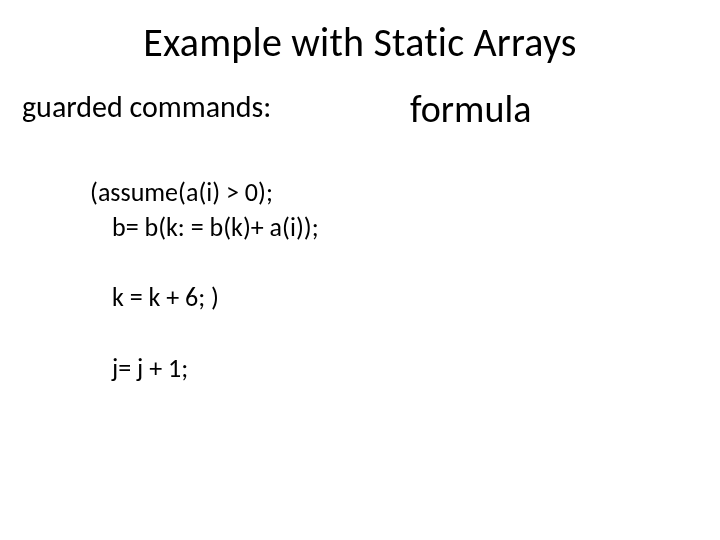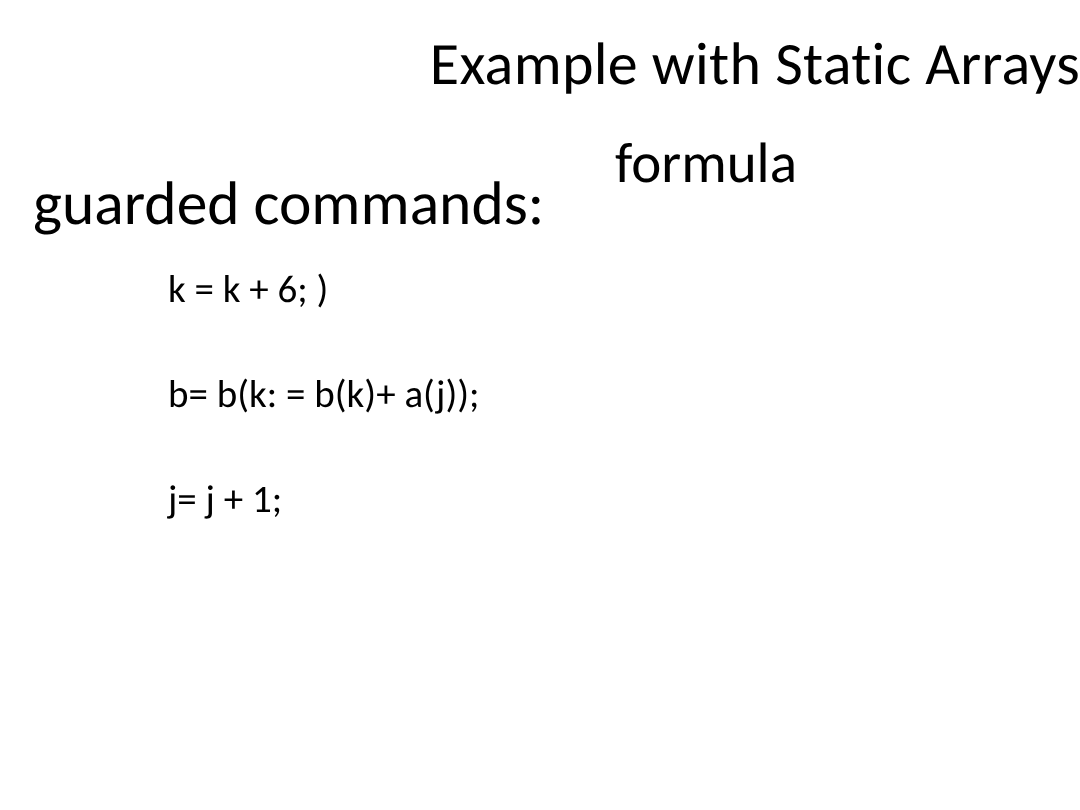--- a/index.html
+++ b/index.html
@@ -16,32 +16,31 @@
     position: relative;
     width: 720px;
     height: 540px;
     box-sizing: border-box;
   }
   .title {
     position: absolute;
     top: 18px;
     left: 0;
     width: 720px;
-    text-align: right;
+    text-align: center;
     font-size: 40px;
     font-weight: 400;
     letter-spacing: 0.2px;
   }
   .subhead-left {
     position: absolute;
     top: 88px;
     left: 22px;
-    font-size: 41px;
+    font-size: 30px;
     font-weight: 400;
-    margin-top: 23px;
   }
   .subhead-right {
     position: absolute;
     top: 86px;
     left: 410px;
     font-size: 38px;
     font-weight: 400;
   }
   .code-block {
     position: absolute;
@@ -62,20 +61,21 @@
 
 <div class="slide">
 
   <div class="title">Example with Static Arrays</div>
 
   <div class="subhead-left">guarded commands:</div>
 
   <div class="subhead-right">formula</div>
 
   <div class="code-block">
+<span>(assume(a(i) &gt; 0);</span>
+<span class="indent">b= b(k: = b(k)+ a(i));</span>
 <span class="indent">k = k + 6; )</span>
-<span class="indent">b= b(k: = b(k)+ a(j));</span>
 <span class="indent">j= j + 1;</span>
 
 
   </div>
 
 </div>
 
 </body></html>

